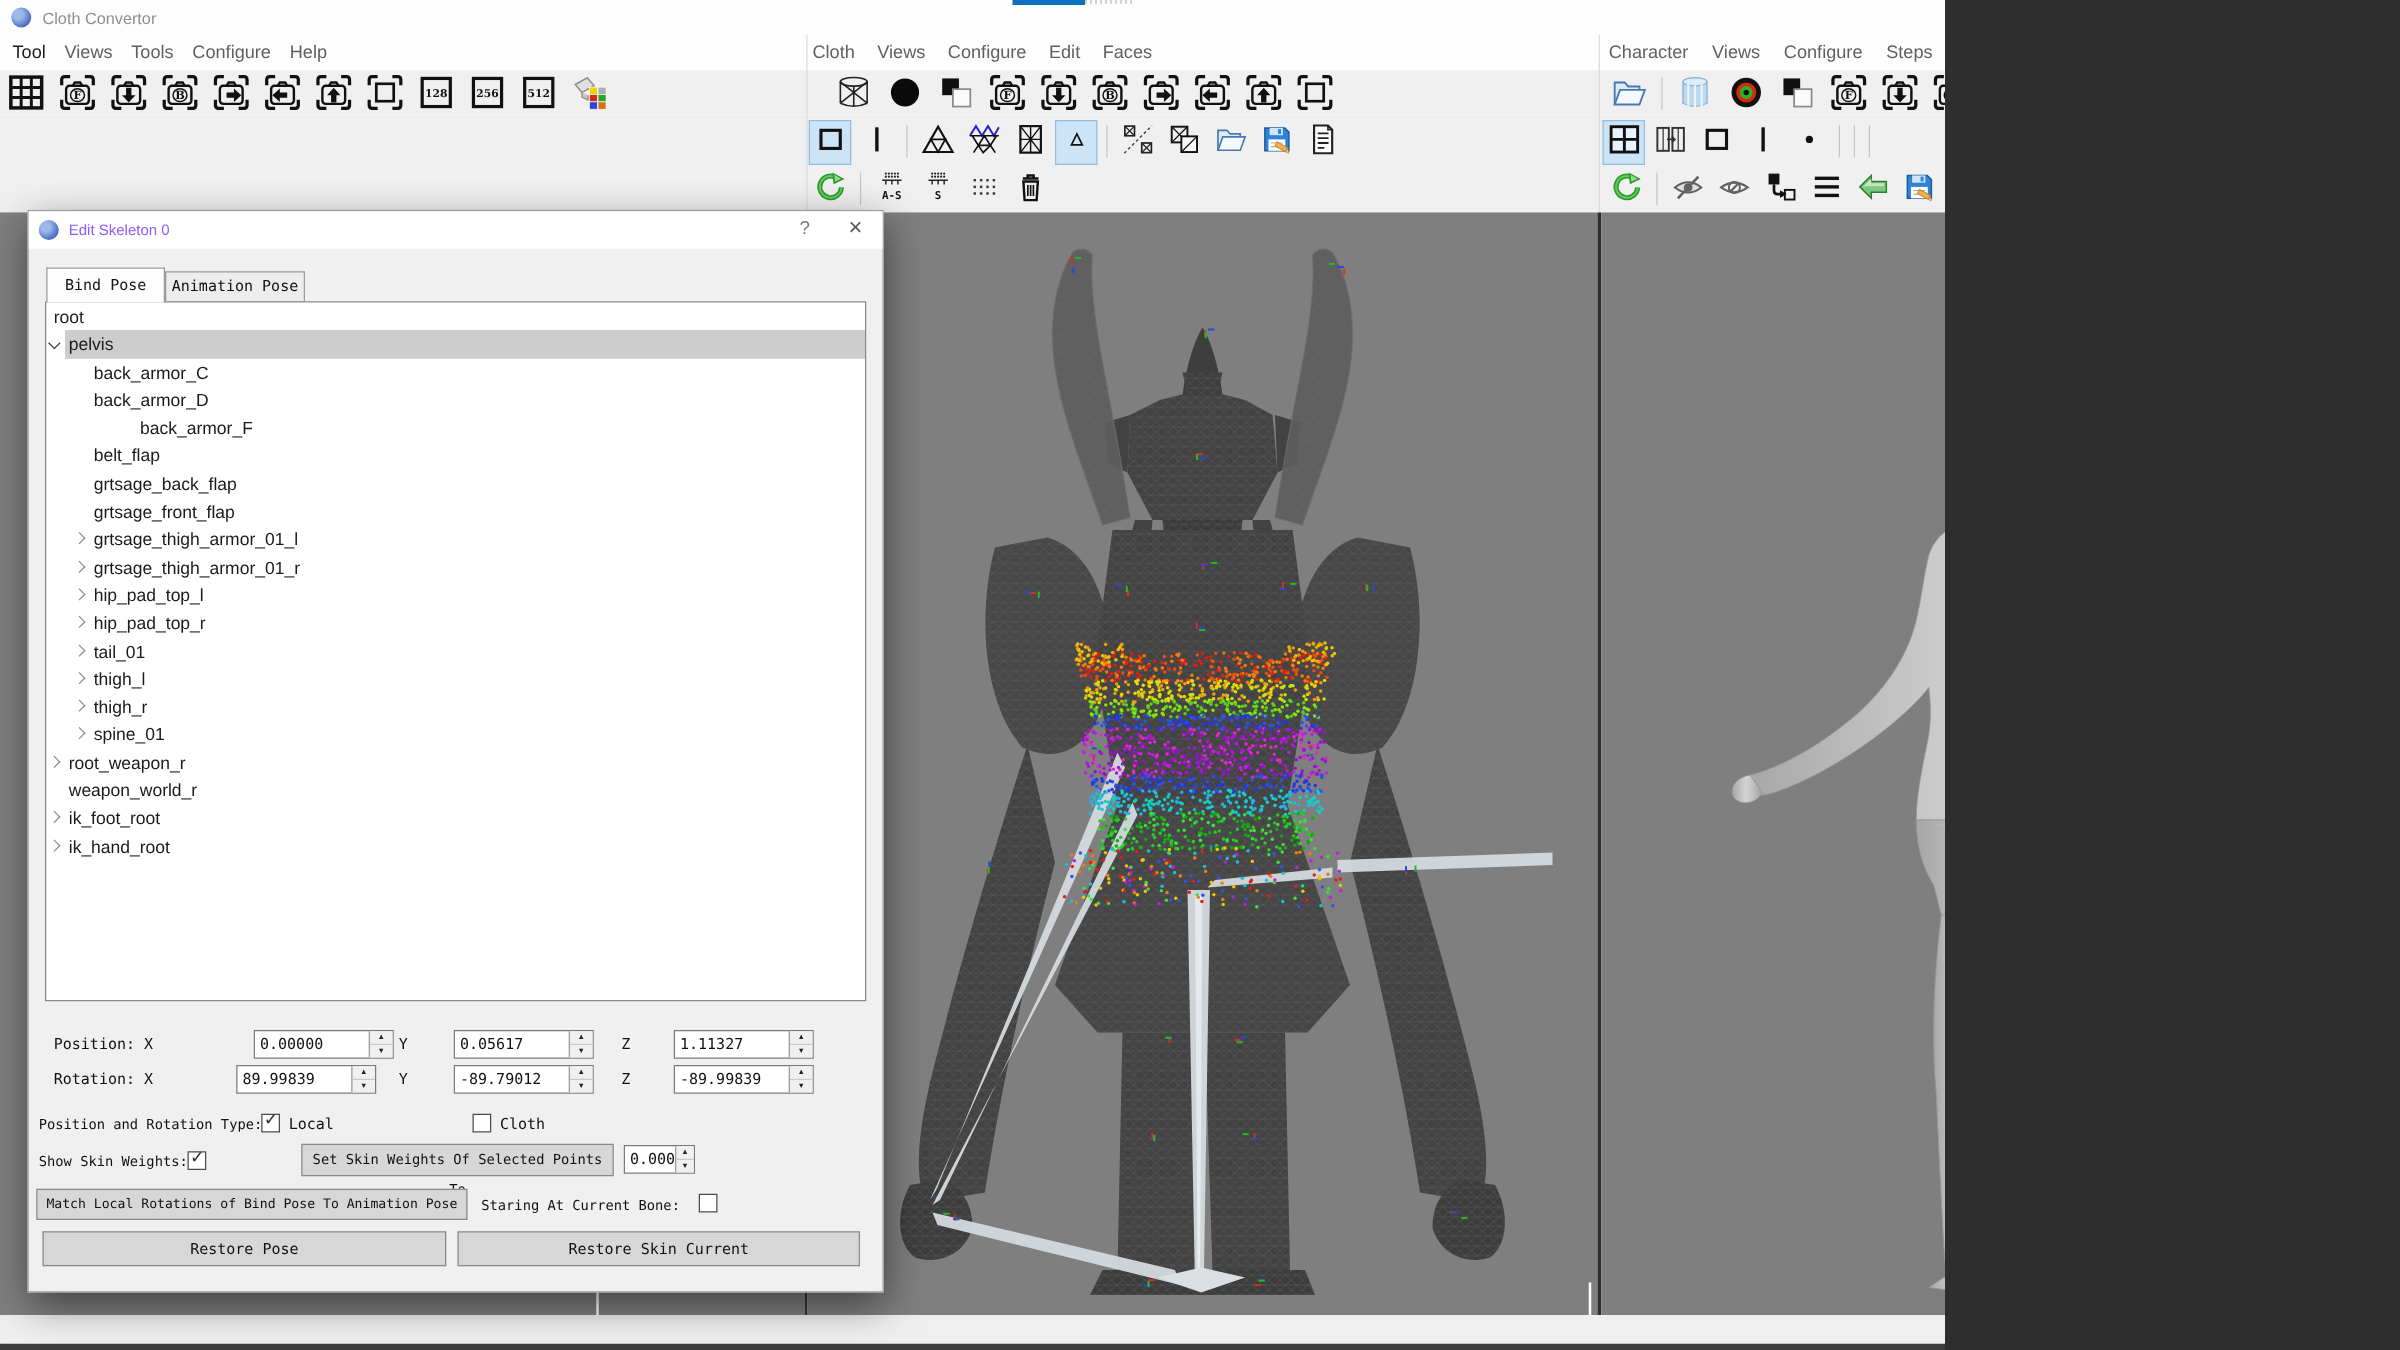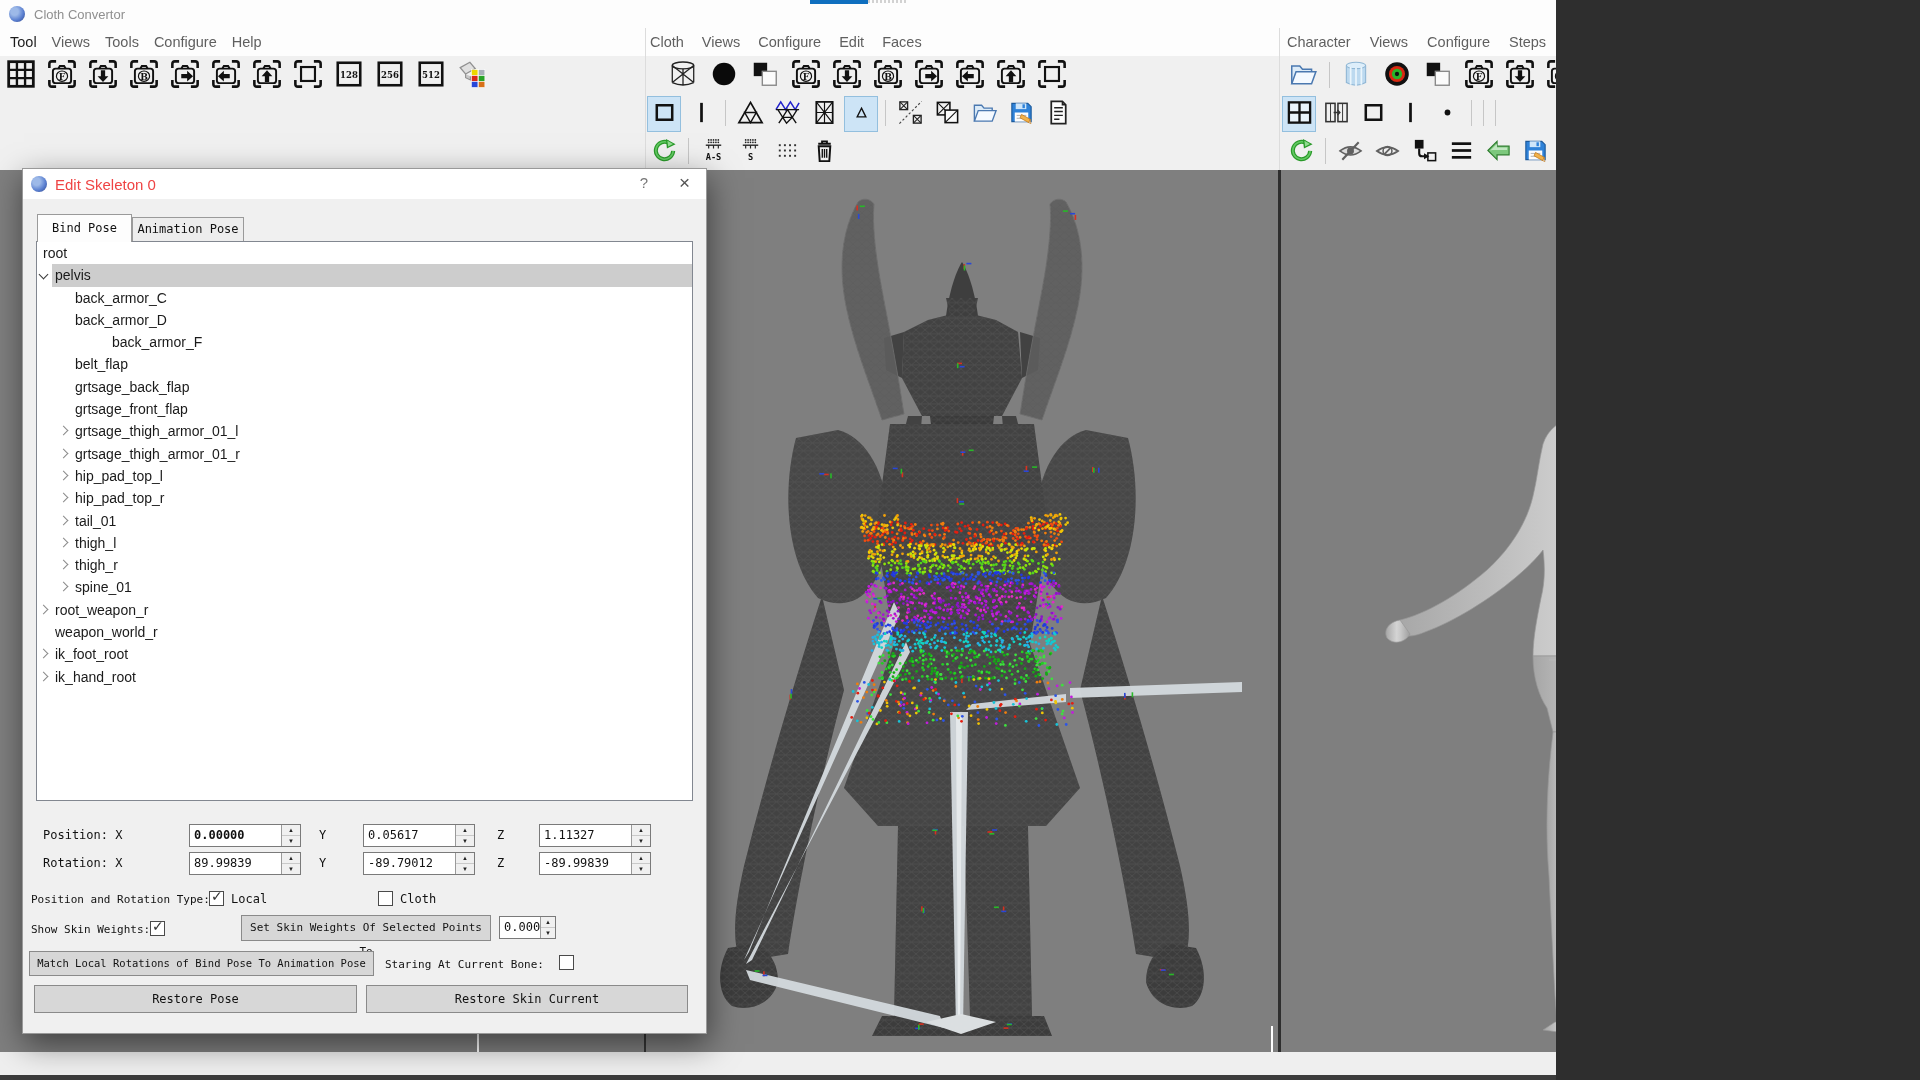--- a/index.html
+++ b/index.html
@@ -36,21 +36,21 @@
   .vsep-dark{background:#363636;}
   .statusbar{left:0;top:1052px;width:1920px;height:23px;background:#efefef;}
   .bottom-edge{left:0;top:1075px;width:1920px;height:5px;background:#3c3c3c;}
   .white-line{background:#fff;}
   
   .dialog{left:22px;top:168px;width:683px;height:864px;background:#f0f0f0;border:1px solid #999;
     box-shadow:2px 10px 30px rgba(0,0,0,.5);z-index:30;}
   .dlg-title{position:absolute;left:0;top:0;right:0;height:30px;background:#fff;display:flex;align-items:center;}
   .dlg-icon{width:16px;height:16px;border-radius:50%;margin-left:8px;
     background:radial-gradient(circle at 35% 35%,#9db9e8 0 25%,#5a7fd0 60%,#2c3f80);}
-  .dlg-title-text{margin-left:8px;font-size:15px;color:#ef4444;}
+  .dlg-title-text{margin-left:8px;font-size:12px;color:#8b5cf6;}
   .dlg-help{position:absolute;right:58px;top:5px;font-size:15px;color:#777;}
   .dlg-close{position:absolute;right:16px;top:3px;font-size:19px;color:#555;}
   .mono{font-family:"DejaVu Sans Mono","Liberation Mono",monospace;}
   .tab{position:absolute;box-sizing:border-box;border:1px solid #9a9a9a;text-align:center;
     font-family:"DejaVu Sans Mono","Liberation Mono",monospace;font-size:12px;color:#111;}
   .tab.active{left:14px;top:45px;width:95px;height:28px;background:#fdfdfd;border-bottom:none;line-height:26px;z-index:2;}
   .tab.inactive{left:109px;top:48px;width:112px;height:25px;background:#ededed;line-height:23px;}
   .treebox{position:absolute;left:13px;top:72px;width:655px;height:558px;background:#fff;border:1px solid #828790;overflow:hidden;}
   .tree-row{position:relative;height:22.3px;line-height:22.3px;font-size:14px;color:#1a1a1a;white-space:nowrap;}
   .tree-row .lbl{position:absolute;top:0;}
@@ -2994,21 +2994,21 @@
         </div>
         <div class="tree-row">
           <span class="chev collapsed" style="left: 3px;"></span>
           <span class="lbl" style="left: 18px;">ik_hand_root</span>
         </div>
       </div>
 
     <div class="fldrow mono" style="left:20px;top:654px;">
       <span class="fldlabel mono">Position: X</span>
     </div>
-    <div class="numfield" style="left:166px;top:655px;font-weight:bold;">
+    <div class="numfield" style="left:180px;top:655px;">
       <span class="numval mono">0.00000</span>
       <span class="spin">
           <span>▲</span>
           <span>▼</span>
         </span>
     </div>
     <div class="fldrow mono" style="left:296px;top:654px;">
         <span class="fldlabel mono">Y</span>
       </div>
     <div class="numfield" style="left:340px;top:655px;">

